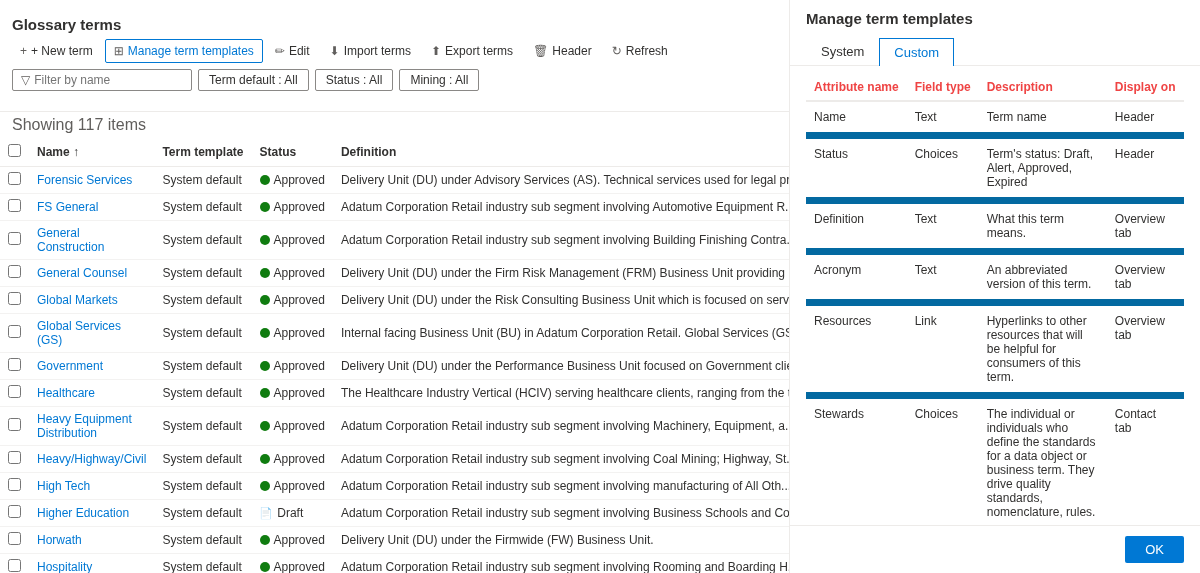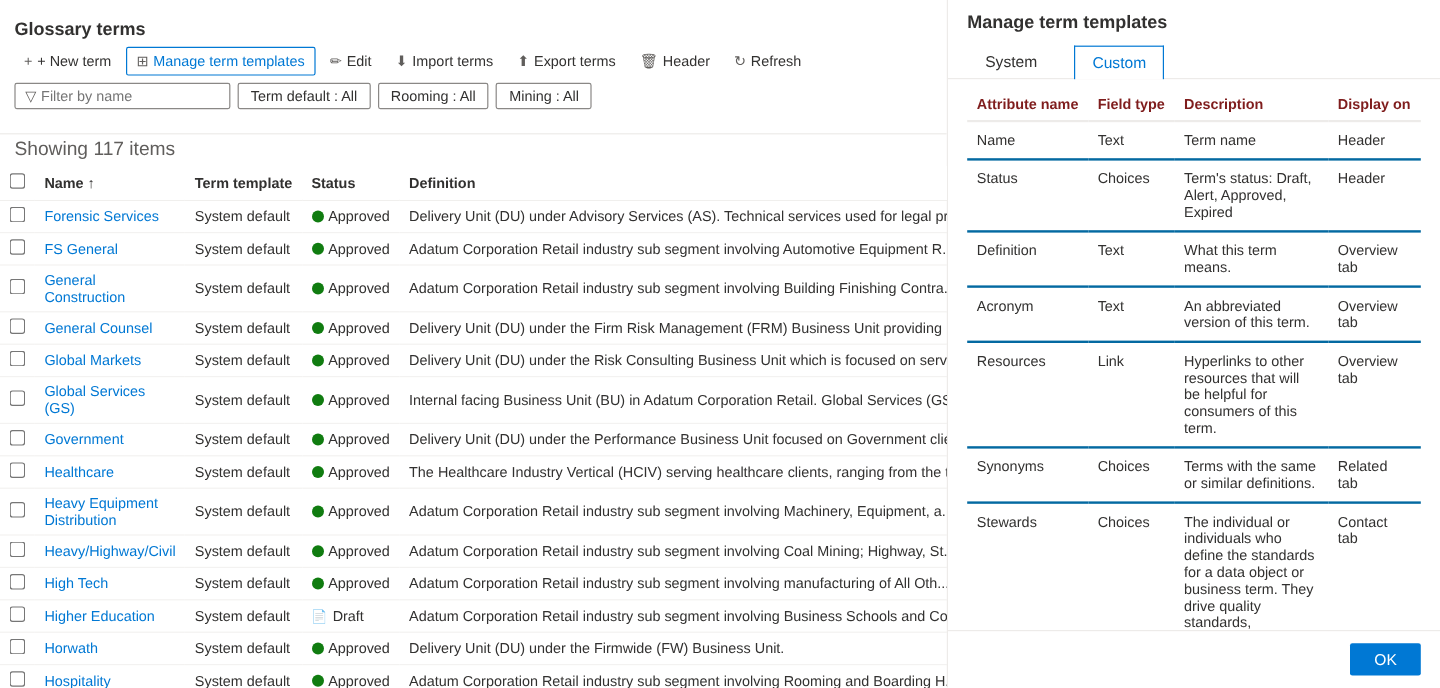--- a/index.html
+++ b/index.html
@@ -34,28 +34,28 @@
     .status-badge { display: flex; align-items: center; gap: 4px; }
     .status-dot { width: 10px; height: 10px; border-radius: 50%; background: #107c10; display: inline-block; }
     .status-draft { display: flex; align-items: center; gap: 4px; }
     .draft-icon { font-size: 11px; color: #605e5c; }
     .def-text { color: #323130; overflow: hidden; text-overflow: ellipsis; white-space: nowrap; max-width: 280px; font-size: 12px; }
 
     
     .right-panel { flex: 1; display: flex; flex-direction: column; overflow: hidden; background: #fff; }
     .right-header { padding: 10px 16px 0; border-bottom: 1px solid #edebe9; }
     .right-title { font-size: 15px; font-weight: 600; color: #323130; margin-bottom: 10px; }
-    .tabs { display: flex; gap: 16px; }
+    .tabs { display: flex; gap: 0; }
     .tab { padding: 6px 14px; font-size: 13px; cursor: pointer; border: 1px solid transparent; border-bottom: none; color: #323130; }
     .tab.active { border: 1px solid #0078d4; border-bottom: none; color: #0078d4; background: #fff; position: relative; bottom: -1px; z-index: 1; }
 
     .attr-table-wrap { flex: 1; overflow-y: auto; padding: 0 16px; }
     .attr-table { width: 100%; border-collapse: collapse; margin-top: 8px; }
-    .attr-table thead th { padding: 6px 8px; text-align: left; font-weight: 600; font-size: 12px; color: #7f1d1d; border-bottom: 2px solid #edebe9; background: #fff; position: sticky; top: 0; }
-    .attr-table tbody td { padding: 8px 8px; font-size: 12px; vertical-align: top; border-bottom: 2px solid #0369a1; }
+    .attr-table thead th { padding: 6px 8px; text-align: left; font-weight: 600; font-size: 12px; color: #ef4444; border-bottom: 2px solid #edebe9; background: #fff; position: sticky; top: 0; }
+    .attr-table tbody td { padding: 8px 8px; font-size: 12px; vertical-align: top; border-bottom: 7px solid #0369a1; }
     .attr-name { font-weight: 500; }
 
     .right-footer { padding: 10px 16px; border-top: 1px solid #edebe9; display: flex; justify-content: flex-end; }
     .ok-btn { background: #0078d4; color: #fff; border: none; padding: 6px 20px; font-size: 13px; border-radius: 2px; cursor: pointer; }
 
     
     ::-webkit-scrollbar { width: 6px; }
     ::-webkit-scrollbar-track { background: #f3f2f1; }
     ::-webkit-scrollbar-thumb { background: #c8c6c4; border-radius: 3px; }
   </style>
@@ -97,21 +97,21 @@
     </div>
     <div class="filter-row">
       <div class="filter-input">
         <span style="color:#605e5c;font-size:12px;">▽</span>
         <input type="text" placeholder="Filter by name" style="">
       </div>
       <button class="filter-pill">
         <span>Term default : All</span>
       </button>
       <button class="filter-pill">
-        <span>Rooming : All</span>
+        <span>Status : All</span>
       </button>
       <button class="filter-pill">
         <span>Mining : All</span>
       </button>
     </div>
   </div>
   <div class="showing">Showing 117 items</div>
   <div class="table-container">
     <table>
       <thead>
@@ -351,26 +351,20 @@
             <td>An abbreviated version of this term.</td>
             <td>Overview tab</td>
           </tr>
           <tr>
             <td class="attr-name">Resources</td>
             <td>Link</td>
             <td>Hyperlinks to other resources that will be helpful for consumers of this term.</td>
             <td>Overview tab</td>
           </tr>
           <tr>
-            <td class="attr-name">Synonyms</td>
-            <td>Choices</td>
-            <td>Terms with the same or similar definitions.</td>
-            <td>Related tab</td>
-          </tr>
-          <tr>
             <td class="attr-name">Stewards</td>
             <td>Choices</td>
             <td>The individual or individuals who define the standards for a data object or business term. They drive quality standards, nomenclature, rules.</td>
             <td>Contact tab</td>
           </tr>
         </tbody>
     </table>
   </div>
   <div class="right-footer">
     <button class="ok-btn">

